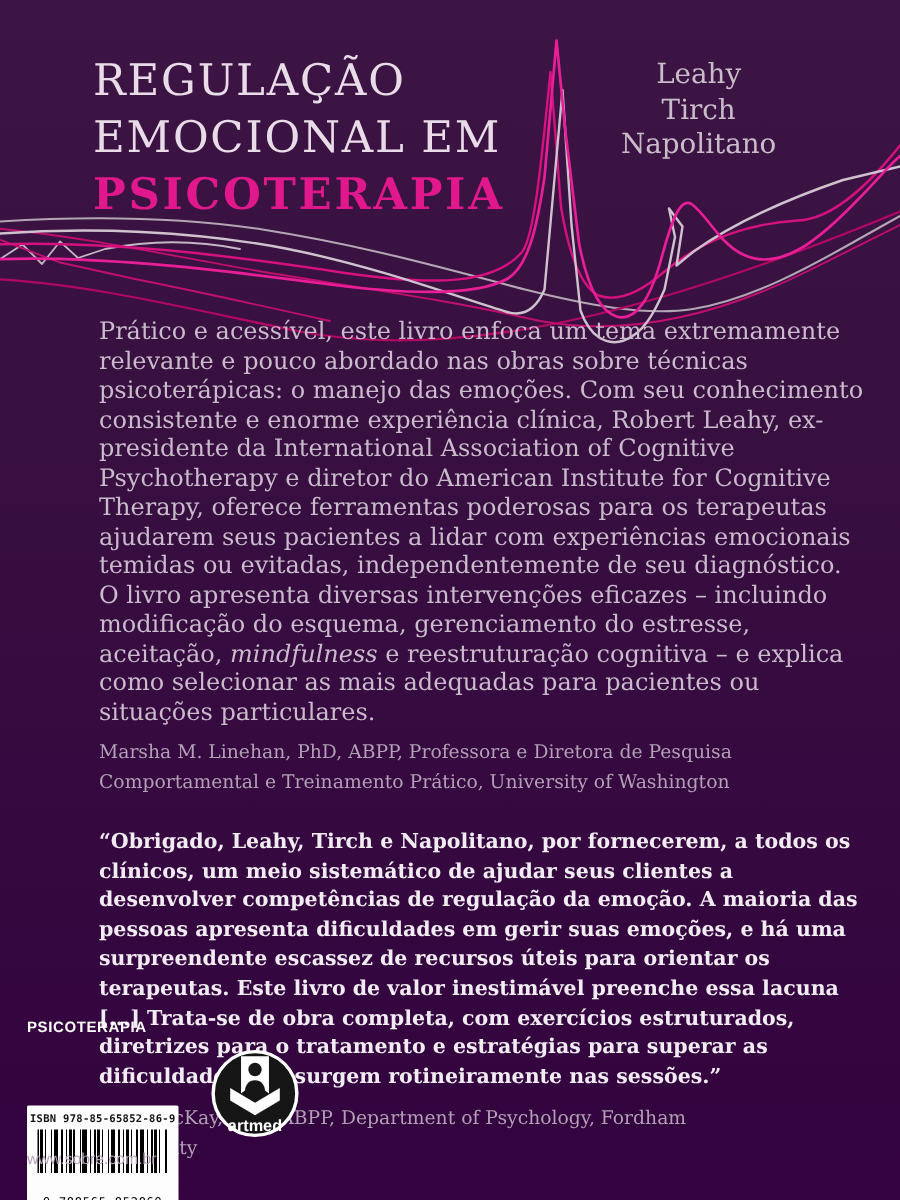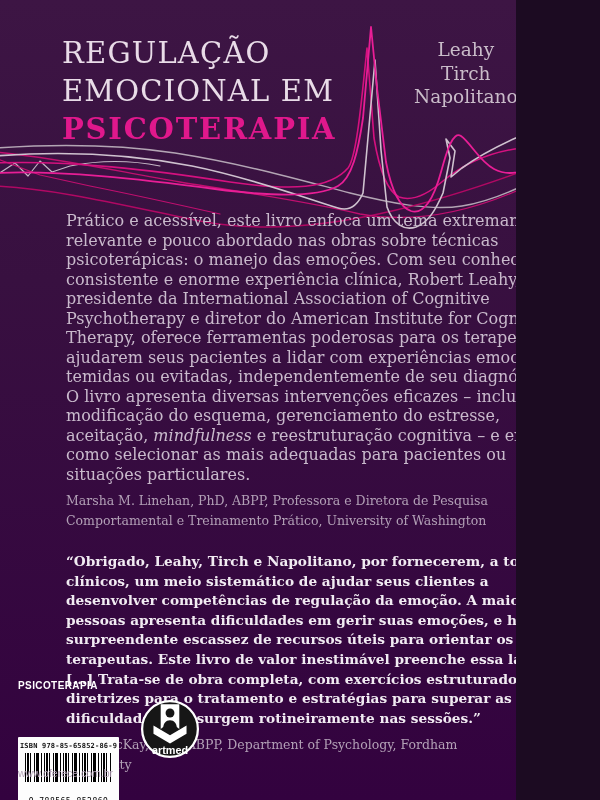--- a/index.html
+++ b/index.html
@@ -1,17 +1,17 @@
 <!DOCTYPE html>
 <html><head>
 <meta charset="utf-8">
 <style>
   html,body{margin:0;padding:0;background:#1c0b22;}
   .cover{
-    position:relative;width:516px;height:800px;overflow:hidden;
+    position:relative;width:600px;height:800px;overflow:hidden;
     background:linear-gradient(180deg,#3d1544 0%,#381040 35%,#33023f 100%);
     font-family:"DejaVu Serif", serif;
   }
   .waves{position:absolute;top:0;left:0;}
   .title{position:absolute;left:62px;top:34px;}
   .title-line{font-size:29px;line-height:38px;letter-spacing:1.2px;color:#e9dce8;font-weight:400;}
   .title-line.accent{font-weight:bold;color:#e0188c;letter-spacing:1.8px;}
   .authors{position:absolute;left:414px;top:38px;font-size:18.5px;line-height:23.5px;color:#c9bcc9;text-align:center;}
   .content-col{position:absolute;left:66px;top:211px;width:511px;}
   .description{font-size:16px;line-height:19.5px;color:#c9bacc;}
@@ -83,15 +83,15 @@
 
   <svg class="publisher-logo" width="62" height="62" viewBox="0 0 60 60">
     <circle cx="30" cy="30" r="27" fill="#161616" stroke="#ffffff" stroke-width="2.2"></circle>
     <path d="M21,6 L39,6 L39,30 L30,23 L21,30 Z" fill="#ffffff"></path>
     <circle cx="30" cy="14.5" r="4.3" fill="#161616"></circle>
     <path d="M23.5,29 C23.5,24.5 26,21.5 30,21.5 C34,21.5 36.5,24.5 36.5,29 Z" fill="#161616"></path>
     <path d="M14,26.5 L30,36 L46,26.5 L46,34.5 L30,44 L14,34.5 Z" fill="#ffffff"></path>
     <text x="30" y="54" text-anchor="middle" fill="#ffffff" font-family="Liberation Sans, sans-serif" font-size="10.5" font-weight="bold">artmed</text>
   </svg>
 
-  <div class="website">www.oferece.com.br</div>
+  <div class="website">www.sobre.com.br</div>
 
 </div>
 
 </body></html>

